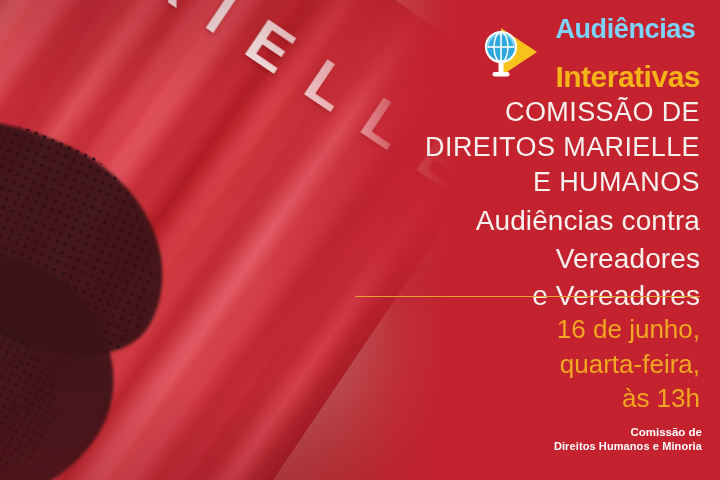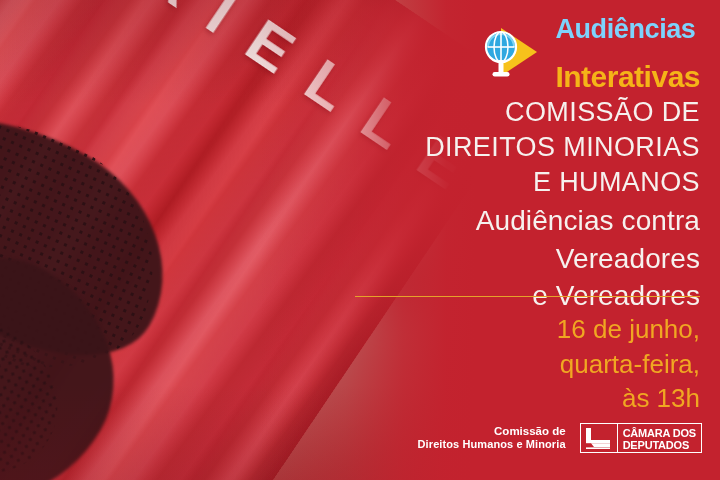--- a/index.html
+++ b/index.html
@@ -371,21 +371,21 @@
       </div>
       <div class="logo-words">
         <span class="logo-l1">Audiências</span>
         <span class="logo-l2">Interativas</span>
       </div>
     </div>
 
     <div class="title-block">
       <div class="title-upper">
         <div>COMISSÃO DE</div>
-        <div>DIREITOS MINORIAS</div>
+        <div>DIREITOS MARIELLE</div>
         <div>E HUMANOS</div>
       </div>
       <div class="title-lower">
         <div>Audiências contra</div>
         <div>Vereadores</div>
         <div>e Vereadores</div>
       </div>
     </div>
 
     <div class="rule"></div>
@@ -394,30 +394,16 @@
       <div>16 de junho,</div>
       <div>quarta-feira,</div>
       <div>às 13h</div>
     </div>
 
     <div class="footer">
       <div class="footer-text">
         <span class="ft-l1">Comissão de</span>
         <span class="ft-l2">Direitos Humanos e Minoria</span>
       </div>
-      <div class="camara">
-        <div class="camara-mark">
-          <svg width="36" height="28" viewBox="0 0 36 28" xmlns="http://www.w3.org/2000/svg">
-            <rect x="5" y="4" width="5" height="14" fill="#FFFFFF"></rect>
-            <rect x="5" y="16" width="24" height="3.2" fill="#FFFFFF"></rect>
-            <path d="M10 19.2 L29 19.2 L29 23 L13 23 Z" fill="#FFFFFF"></path>
-            <rect x="5" y="23.4" width="24" height="1.6" fill="#FFFFFF"></rect>
-          </svg>
-        </div>
-        <div class="camara-words">
-          <span>CÂMARA DOS</span>
-          <span>DEPUTADOS</span>
-        </div>
-      </div>
     </div>
 
   </div>
 </div>
 
 </body></html>

